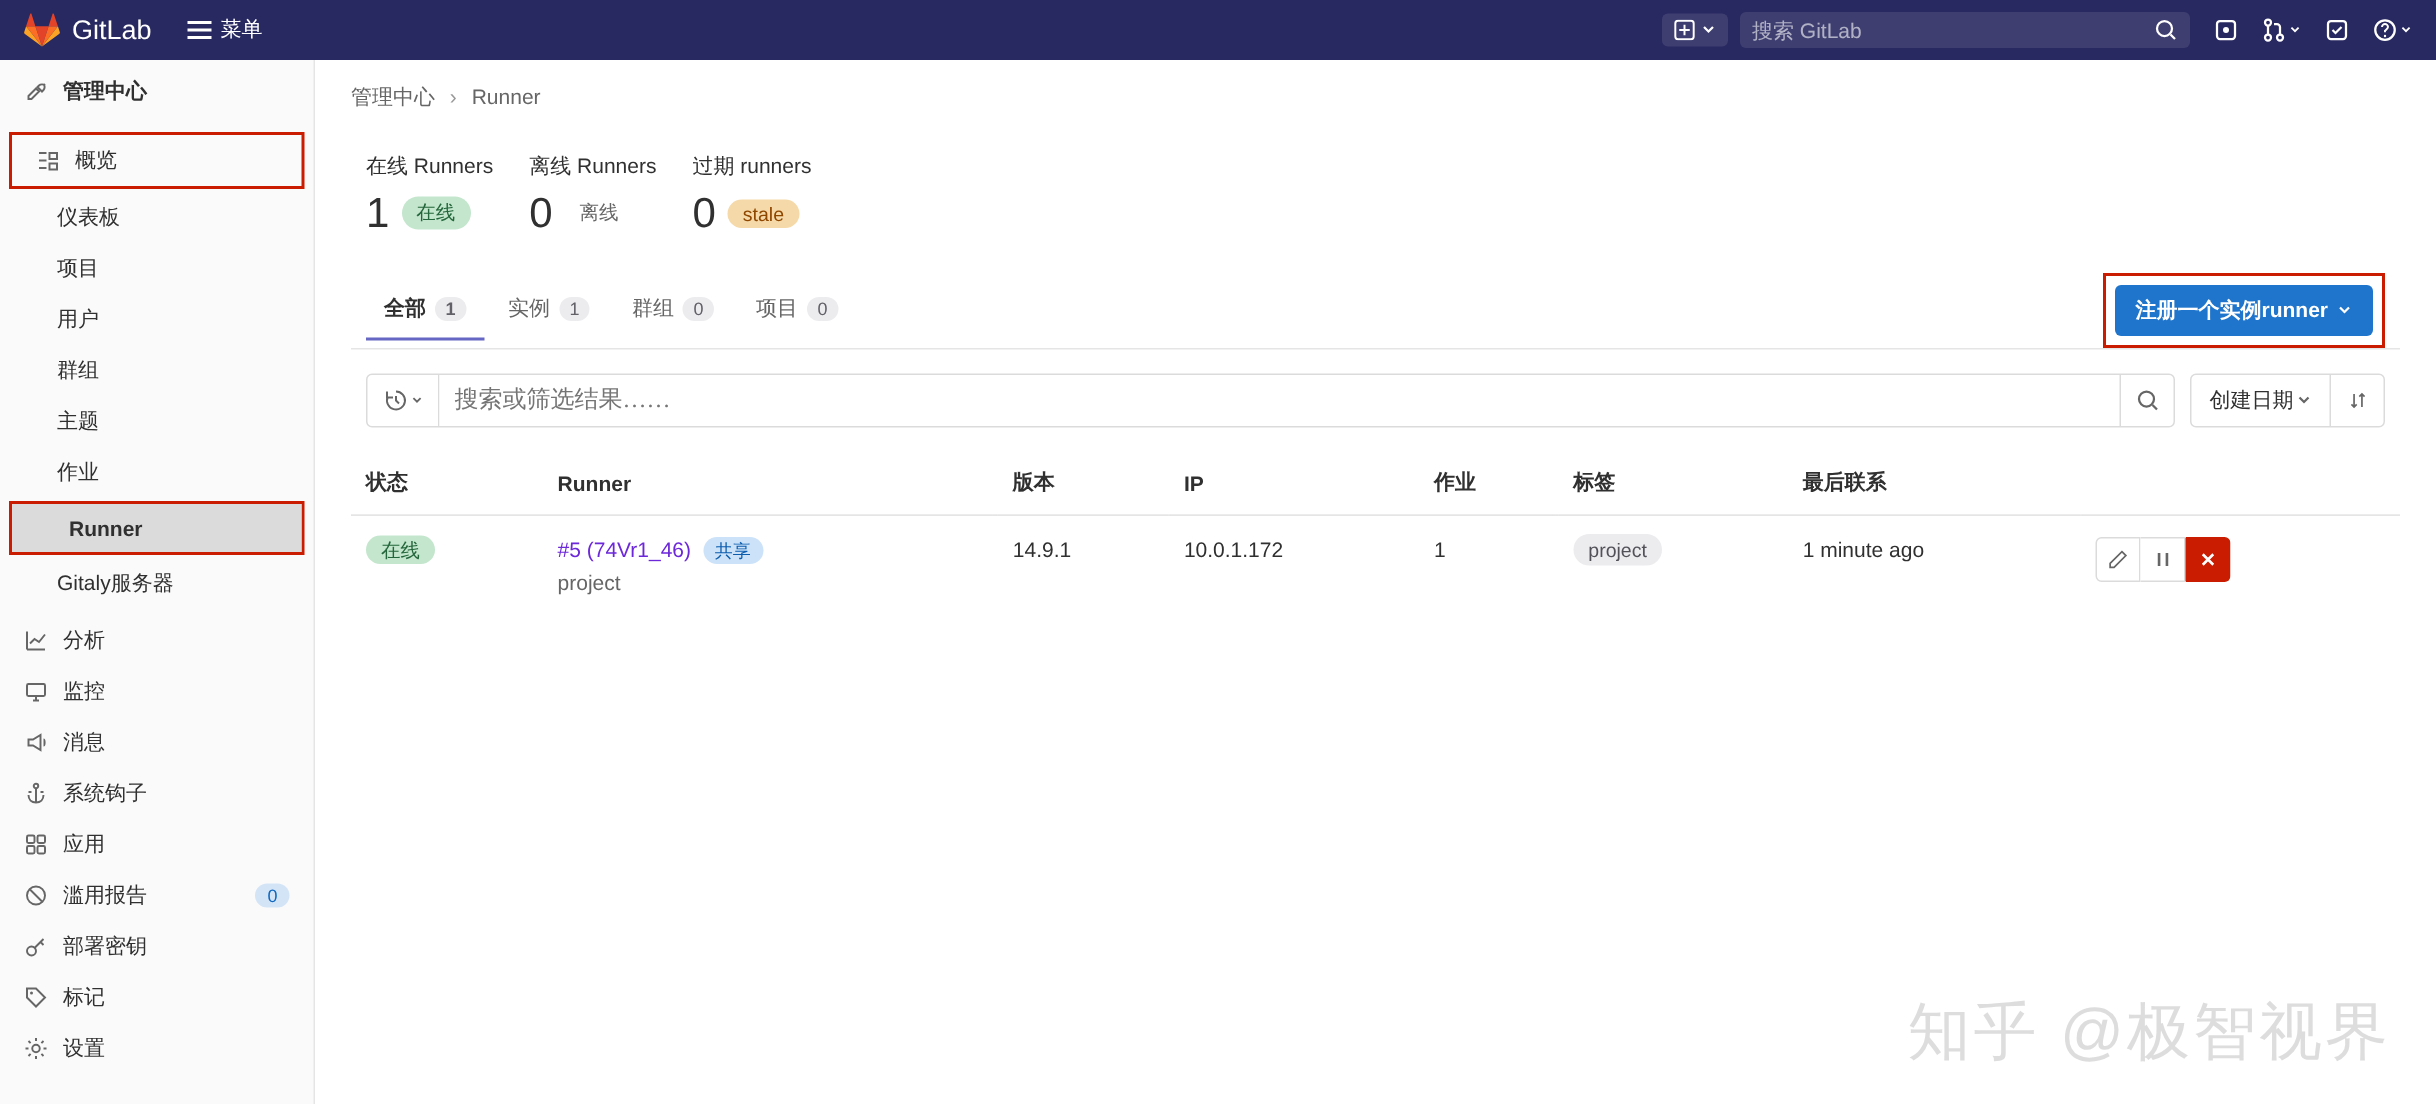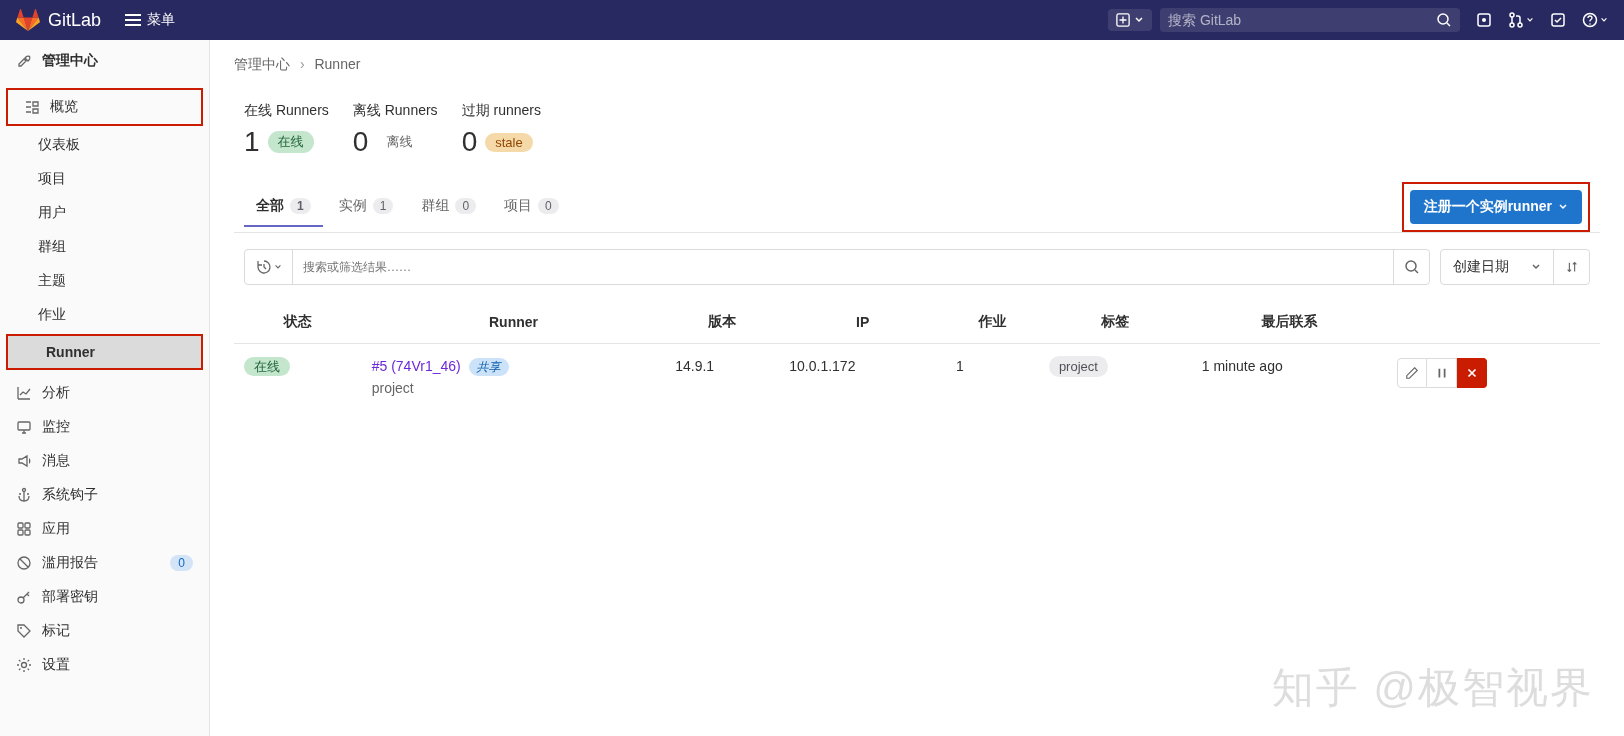--- a/index.html
+++ b/index.html
@@ -58,31 +58,31 @@
 .tabs { display: flex; gap: 4px; }
 .tab { padding: 10px 12px; cursor: pointer; border-bottom: 2px solid transparent; display: flex; align-items: center; gap: 6px; color: #666; }
 .tab.active { border-bottom-color: #6666c4; color: #303030; font-weight: 600; }
 .tab-count { background: #ececef; color: #626168; border-radius: 10px; padding: 1px 7px; font-size: 12px; }
 .register-wrap { margin-left: auto; border: 2px solid #c91c00; padding: 6px; }
 .btn-primary { background: #1f75cb; color: #fff; border: none; padding: 8px 14px; border-radius: 4px; cursor: pointer; font-size: 14px; display: flex; align-items: center; gap: 6px; font-weight: bold; }
 
 .filter-row { display: flex; gap: 10px; padding: 16px 10px; align-items: center; }
 .filter-left { display: flex; flex: 1; border: 1px solid #dbdbdb; border-radius: 4px; overflow: hidden; height: 36px; }
 .history-btn { width: 48px; display: flex; align-items: center; justify-content: center; border-right: 1px solid #dbdbdb; cursor: pointer; gap: 2px; }
-.filter-input { flex: 1; border: none; padding: 0 10px; outline: none; font-size: 12px; font-family: Liberation Serif, serif; }
+.filter-input { flex: 1; border: none; padding: 0 10px; outline: none; font-size: 16px; font-family: Liberation Serif, serif; }
 .search-btn { width: 36px; display: flex; align-items: center; justify-content: center; border-left: 1px solid #dbdbdb; cursor: pointer; }
 .sort-group { display: flex; border: 1px solid #dbdbdb; border-radius: 4px; overflow: hidden; height: 36px; }
-.sort-btn { padding: 0 12px; display: flex; align-items: center; gap: 22px; cursor: pointer; text-align: center; }
+.sort-btn { padding: 0 12px; display: flex; align-items: center; gap: 2px; cursor: pointer; text-align: center; }
 .sort-dir { width: 36px; border-left: 1px solid #dbdbdb; display: flex; align-items: center; justify-content: center; cursor: pointer; }
 
 .table { width: 100%; border-collapse: collapse; }
-.table th { text-align: center; padding: 12px 10px; font-weight: 600; border-bottom: 1px solid #e5e5e5; color: #303030; }
+.table th { text-align: left; padding: 12px 10px; font-weight: 600; border-bottom: 1px solid #e5e5e5; color: #303030; }
 .table td { padding: 14px 10px; vertical-align: top; }
 .runner-link { color: #6d28d9; text-decoration: none; }
-.share-badge { background: #cbe2f9; color: #0b5cad; border-radius: 10px; padding: 2px 8px; font-size: 12px; margin-left: 4px; font-style: italic; }
+.share-badge { background: #cbe2f9; color: #0b5cad; border-radius: 10px; padding: 2px 8px; font-size: 12px; margin-left: 4px; }
 .runner-desc { color: #666; margin-top: 4px; }
 .tag-chip { background: #ececef; color: #535158; border-radius: 12px; padding: 3px 10px; font-size: 13px; }
 .actions { display: flex; gap: 0; }
 .action-btn { width: 30px; height: 30px; border: 1px solid #dbdbdb; background: #fff; display: flex; align-items: center; justify-content: center; cursor: pointer; }
 .action-btn:first-child { border-radius: 4px 0 0 4px; }
 .action-btn.pause { border-radius: 0; border-left: none; }
 .action-btn.delete { background: #c91c00; color: #fff; border-color: #c91c00; border-radius: 0 4px 4px 0; border-left: none; }
 
 .watermark { position: absolute; bottom: 20px; right: 30px; font-size: 42px; color: rgba(120,120,120,0.25); font-weight: 400; pointer-events: none; letter-spacing: 2px; }
 
@@ -204,20 +204,23 @@
           <span>主题</span>
         </div>
       <div class="sb-item sub">
           <span>作业</span>
         </div>
       <div class="red-box red-box-2">
         <div class="sb-item sub active">
             <span>Runner</span>
           </div>
       </div>
+      <div class="sb-item sub">
+          <span>Gitaly服务器</span>
+        </div>
     </div>
     <div class="sb-item">
       <span class="sb-icon">
           <svg width="16" height="16" viewBox="0 0 16 16">
             <path d="M2 14V2M2 14h12M4 10l3-3 3 2 4-5" fill="none" stroke="#666" stroke-width="1.3"></path>
           </svg>
         </span>
       <span>分析</span>
     </div>
     <div class="sb-item">

